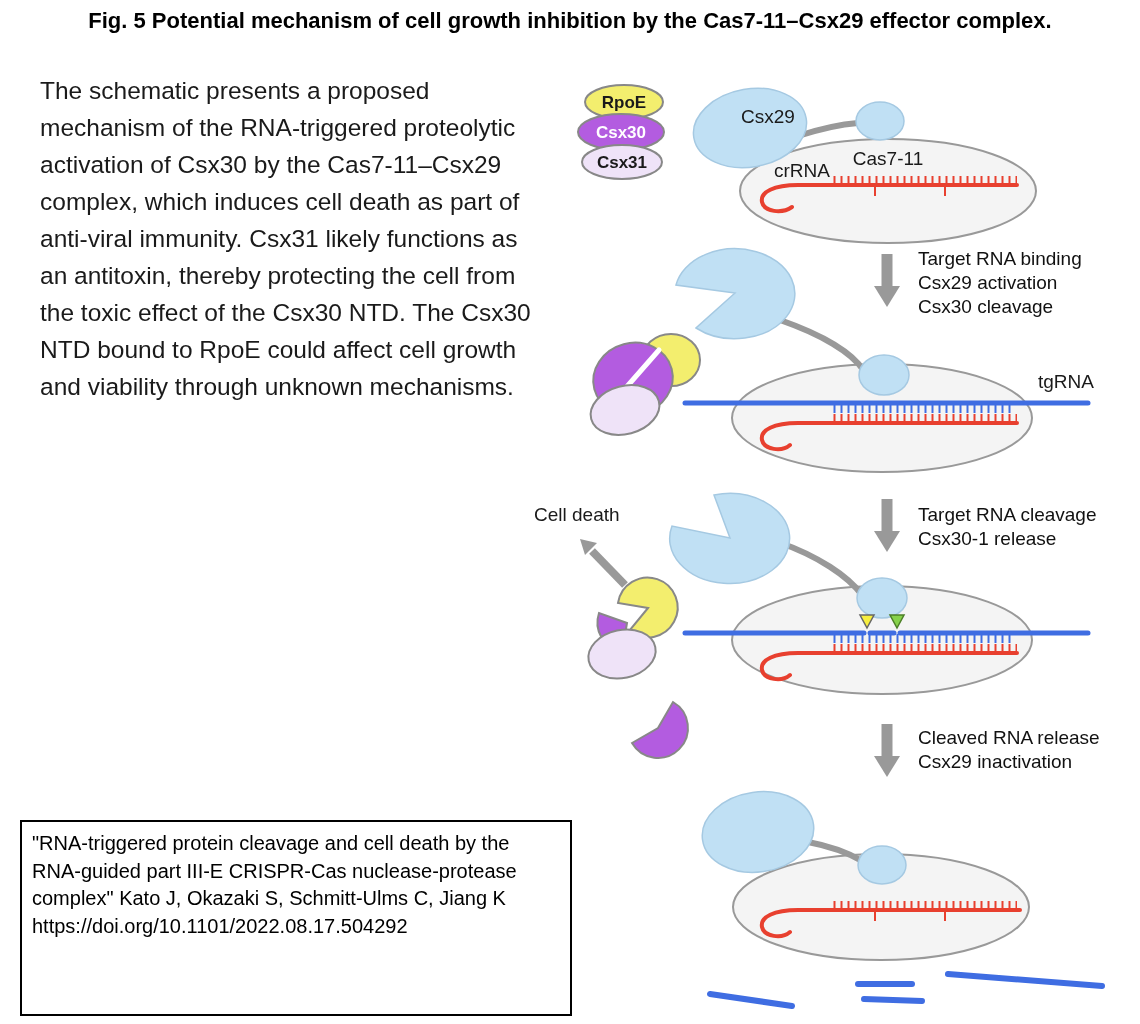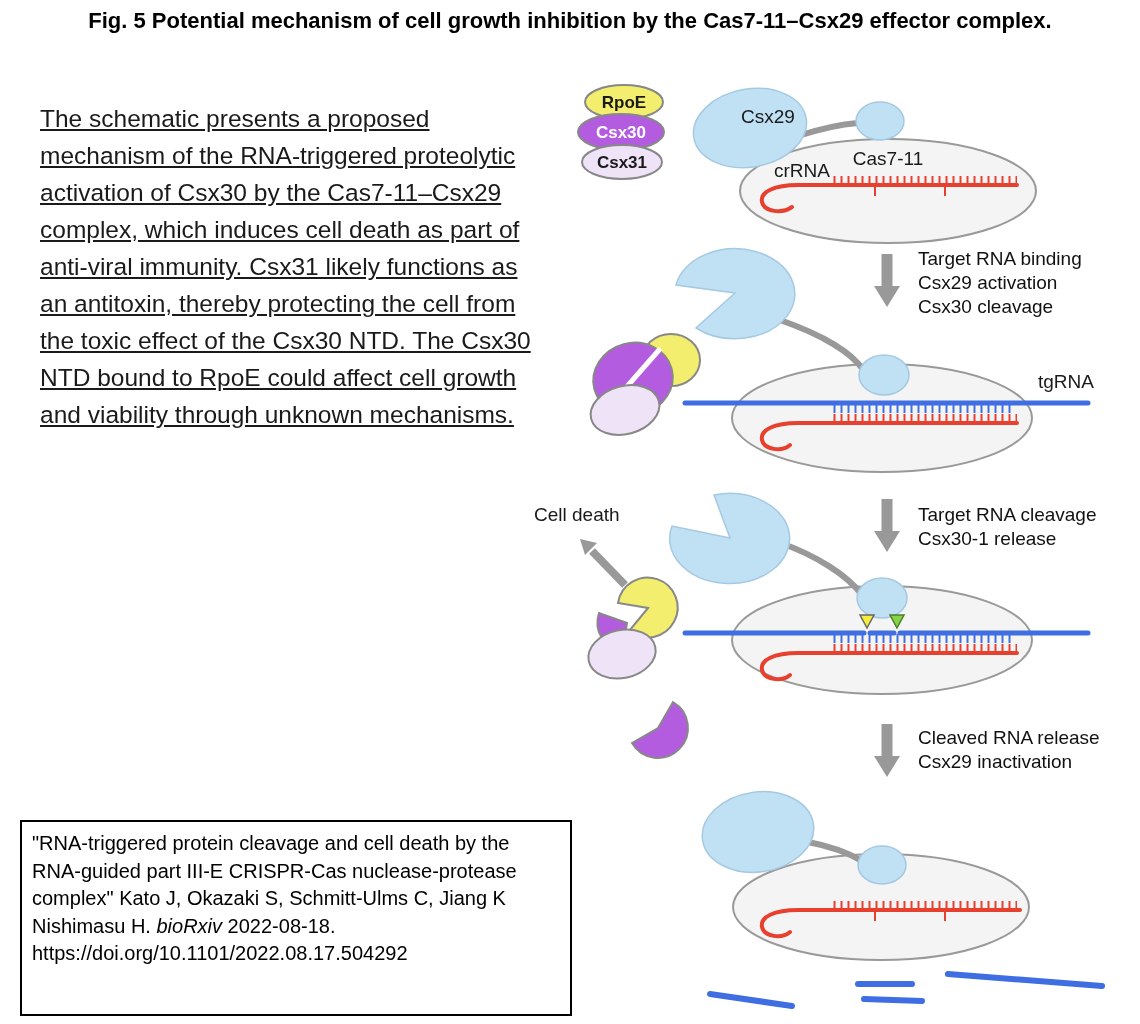--- a/index.html
+++ b/index.html
@@ -1,21 +1,21 @@
 <!DOCTYPE html>
 <html><head>
 <meta charset="utf-8">
 <style>
   html,body{margin:0;padding:0;background:#fff;}
   .page{position:relative;width:1140px;height:1024px;background:#fff;overflow:hidden;
         font-family:"Liberation Sans",sans-serif;color:#111;}
   .title{position:absolute;top:8px;left:0;right:0;margin:0;text-align:center;
          font-size:22px;font-weight:bold;color:#000;}
-  .description{position:absolute;left:40px;top:100px;width:492px;margin:0;
-               font-size:24.5px;line-height:37px;color:#1a1a1a;text-decoration:underline;}
+  .description{position:absolute;left:40px;top:72px;width:492px;margin:0;
+               font-size:24.5px;line-height:37px;color:#1a1a1a;}
   .diagram{position:absolute;left:530px;top:78px;width:610px;height:946px;}
 
   
   .casEllipse{fill:#f4f4f4;stroke:#999;stroke-width:2;}
   .blob{fill:#c0e0f4;stroke:#a5c9e2;stroke-width:1.5;}
   .connector{fill:none;stroke:#999;stroke-width:6;stroke-linecap:round;}
   .redLine{fill:none;stroke:#e8402f;stroke-width:4;stroke-linecap:round;}
   .redTickLong{stroke:#e8402f;stroke-width:2;}
   .blueLine{fill:none;stroke:#3f6de2;stroke-width:5;stroke-linecap:round;}
   .blueFrag{fill:none;stroke:#3f6de2;stroke-width:6;stroke-linecap:round;}
@@ -155,18 +155,17 @@
       <path class="blueFrag" d="M 328 906 L 382 906"></path>
       <path class="blueFrag" d="M 334 921 L 392 923"></path>
       <path class="blueFrag" d="M 418 896 L 572 908"></path>
     </g>
   </svg>
 
   <div class="citation">
     <div class="cit-line">"RNA-triggered protein cleavage and cell death by the</div>
     <div class="cit-line">RNA-guided part III-E CRISPR-Cas nuclease-protease</div>
     <div class="cit-line">complex" Kato J, Okazaki S, Schmitt-Ulms C, Jiang K</div>
-    <div class="cit-line"><span>Nishimasu H. </span><i>bioRxiv</i><span> 2022-08-18.</span></div>
     <div class="cit-line">https://doi.org/10.1101/2022.08.17.504292</div>
 
   </div>
 
 </div>
 
 </body></html>

